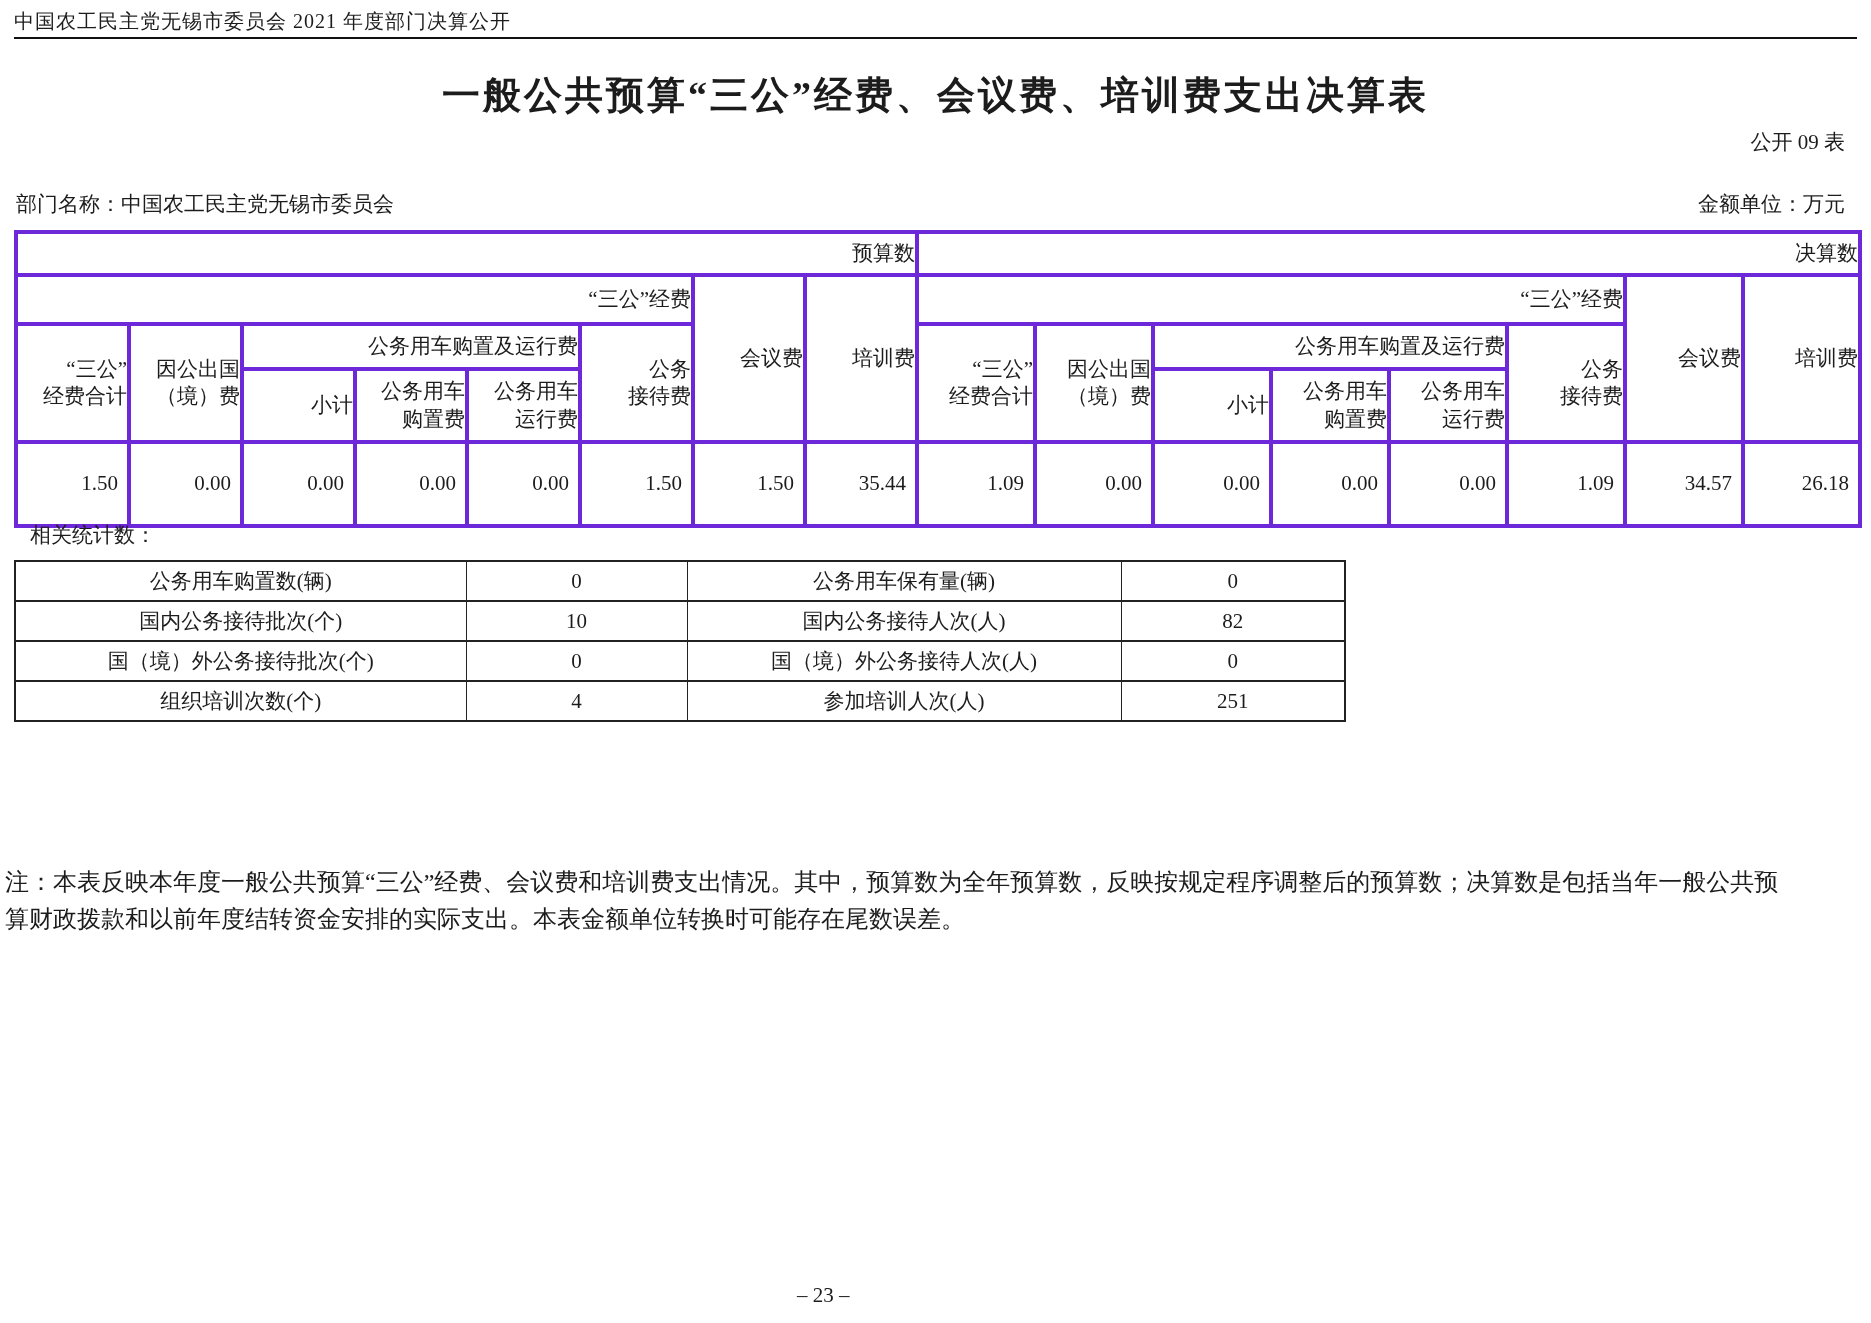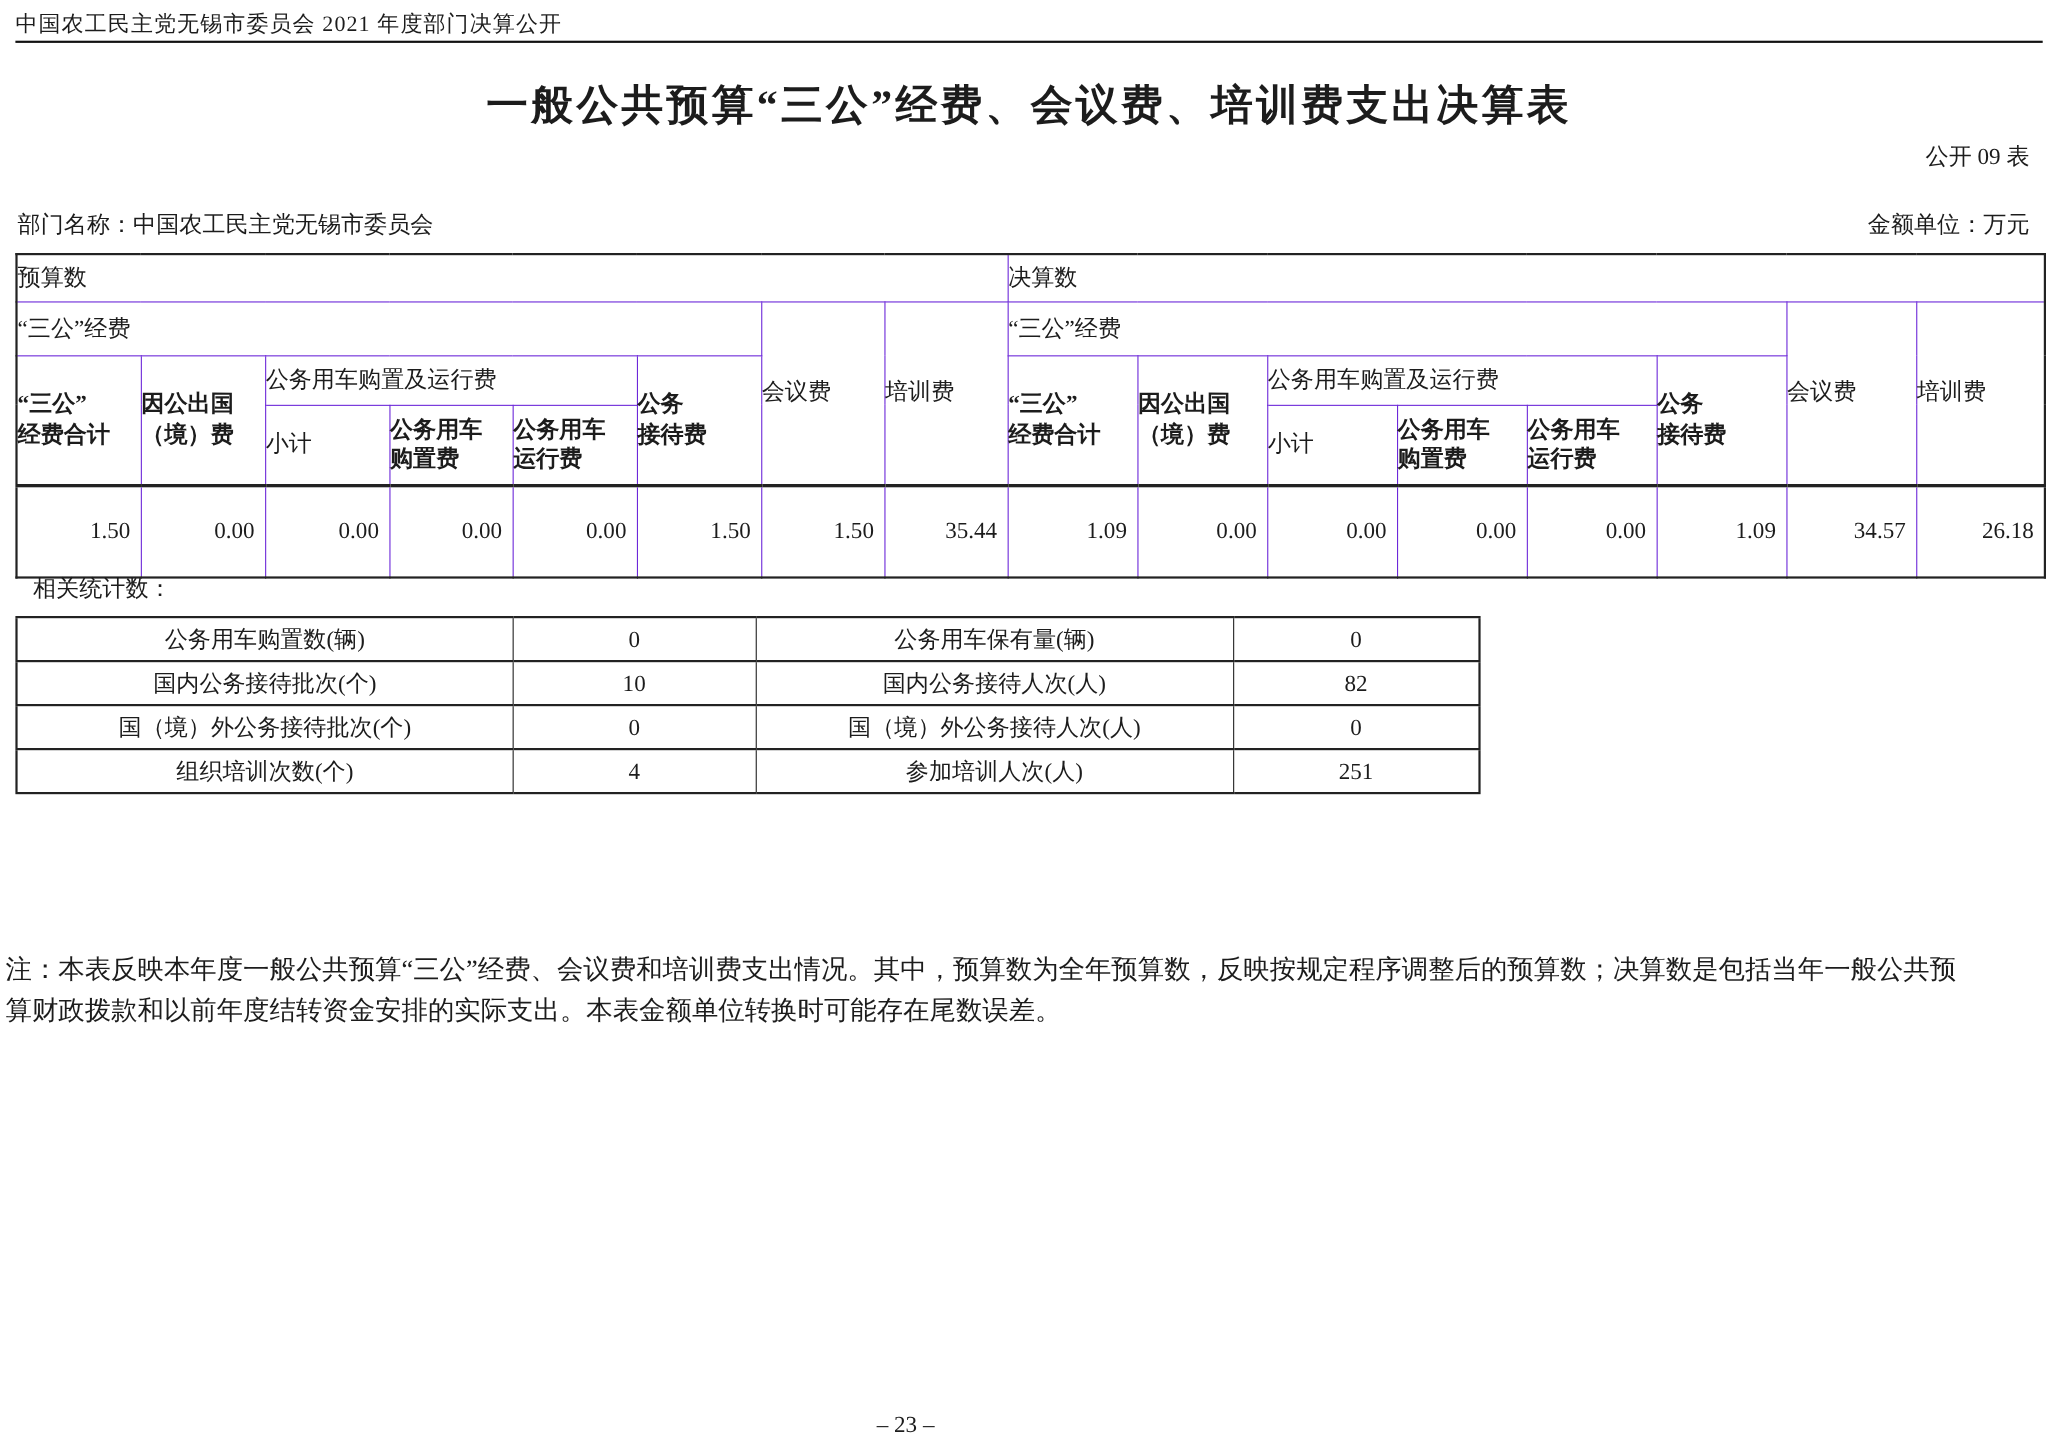--- a/index.html
+++ b/index.html
@@ -15,28 +15,28 @@
   .table-code{position:absolute;right:26px;top:128px;font-size:21px;}
   .dept-label{position:absolute;left:16px;top:190px;font-size:21px;}
   .unit-label{position:absolute;right:26px;top:190px;font-size:21px;}
 
   table{border-collapse:collapse;table-layout:fixed;}
   td,th{padding:0;font-weight:normal;}
 
   
   .main-table{position:absolute;left:14px;top:230px;width:1844px;
     border:2px solid #222;font-size:21px;}
-  .main-table td{border:1px solid #6d28d9;text-align:left;vertical-align:middle;line-height:1.22;}
+  .main-table td{border:4px solid #6d28d9;text-align:right;vertical-align:middle;line-height:1.22;}
   .r-a{height:43px;}
   .r-b{height:49px;}
   .r-c{height:45px;}
   .r-d{height:73px;padding-left:32px;}
   .r-data{height:84px;}
   .r-data td{border-top:3px solid #222;text-align:right;padding-right:9px;}
-  .tl{display:block;line-height:1.3;font-weight:bold;}
+  .tl{display:block;line-height:1.3;}
 
   
   .stats-label{position:absolute;left:30px;top:521px;font-size:21px;}
   .stats-table{position:absolute;left:14px;top:560px;width:1330px;
     border:2px solid #222;font-size:21px;}
   .stats-table td{border-left:1px solid #222;border-right:1px solid #222;
     border-top:2px solid #222;border-bottom:2px solid #222;
     text-align:center;vertical-align:middle;}
   .stats-header{height:54px;}
   .stats-header td{border-bottom:3px solid #222;}

